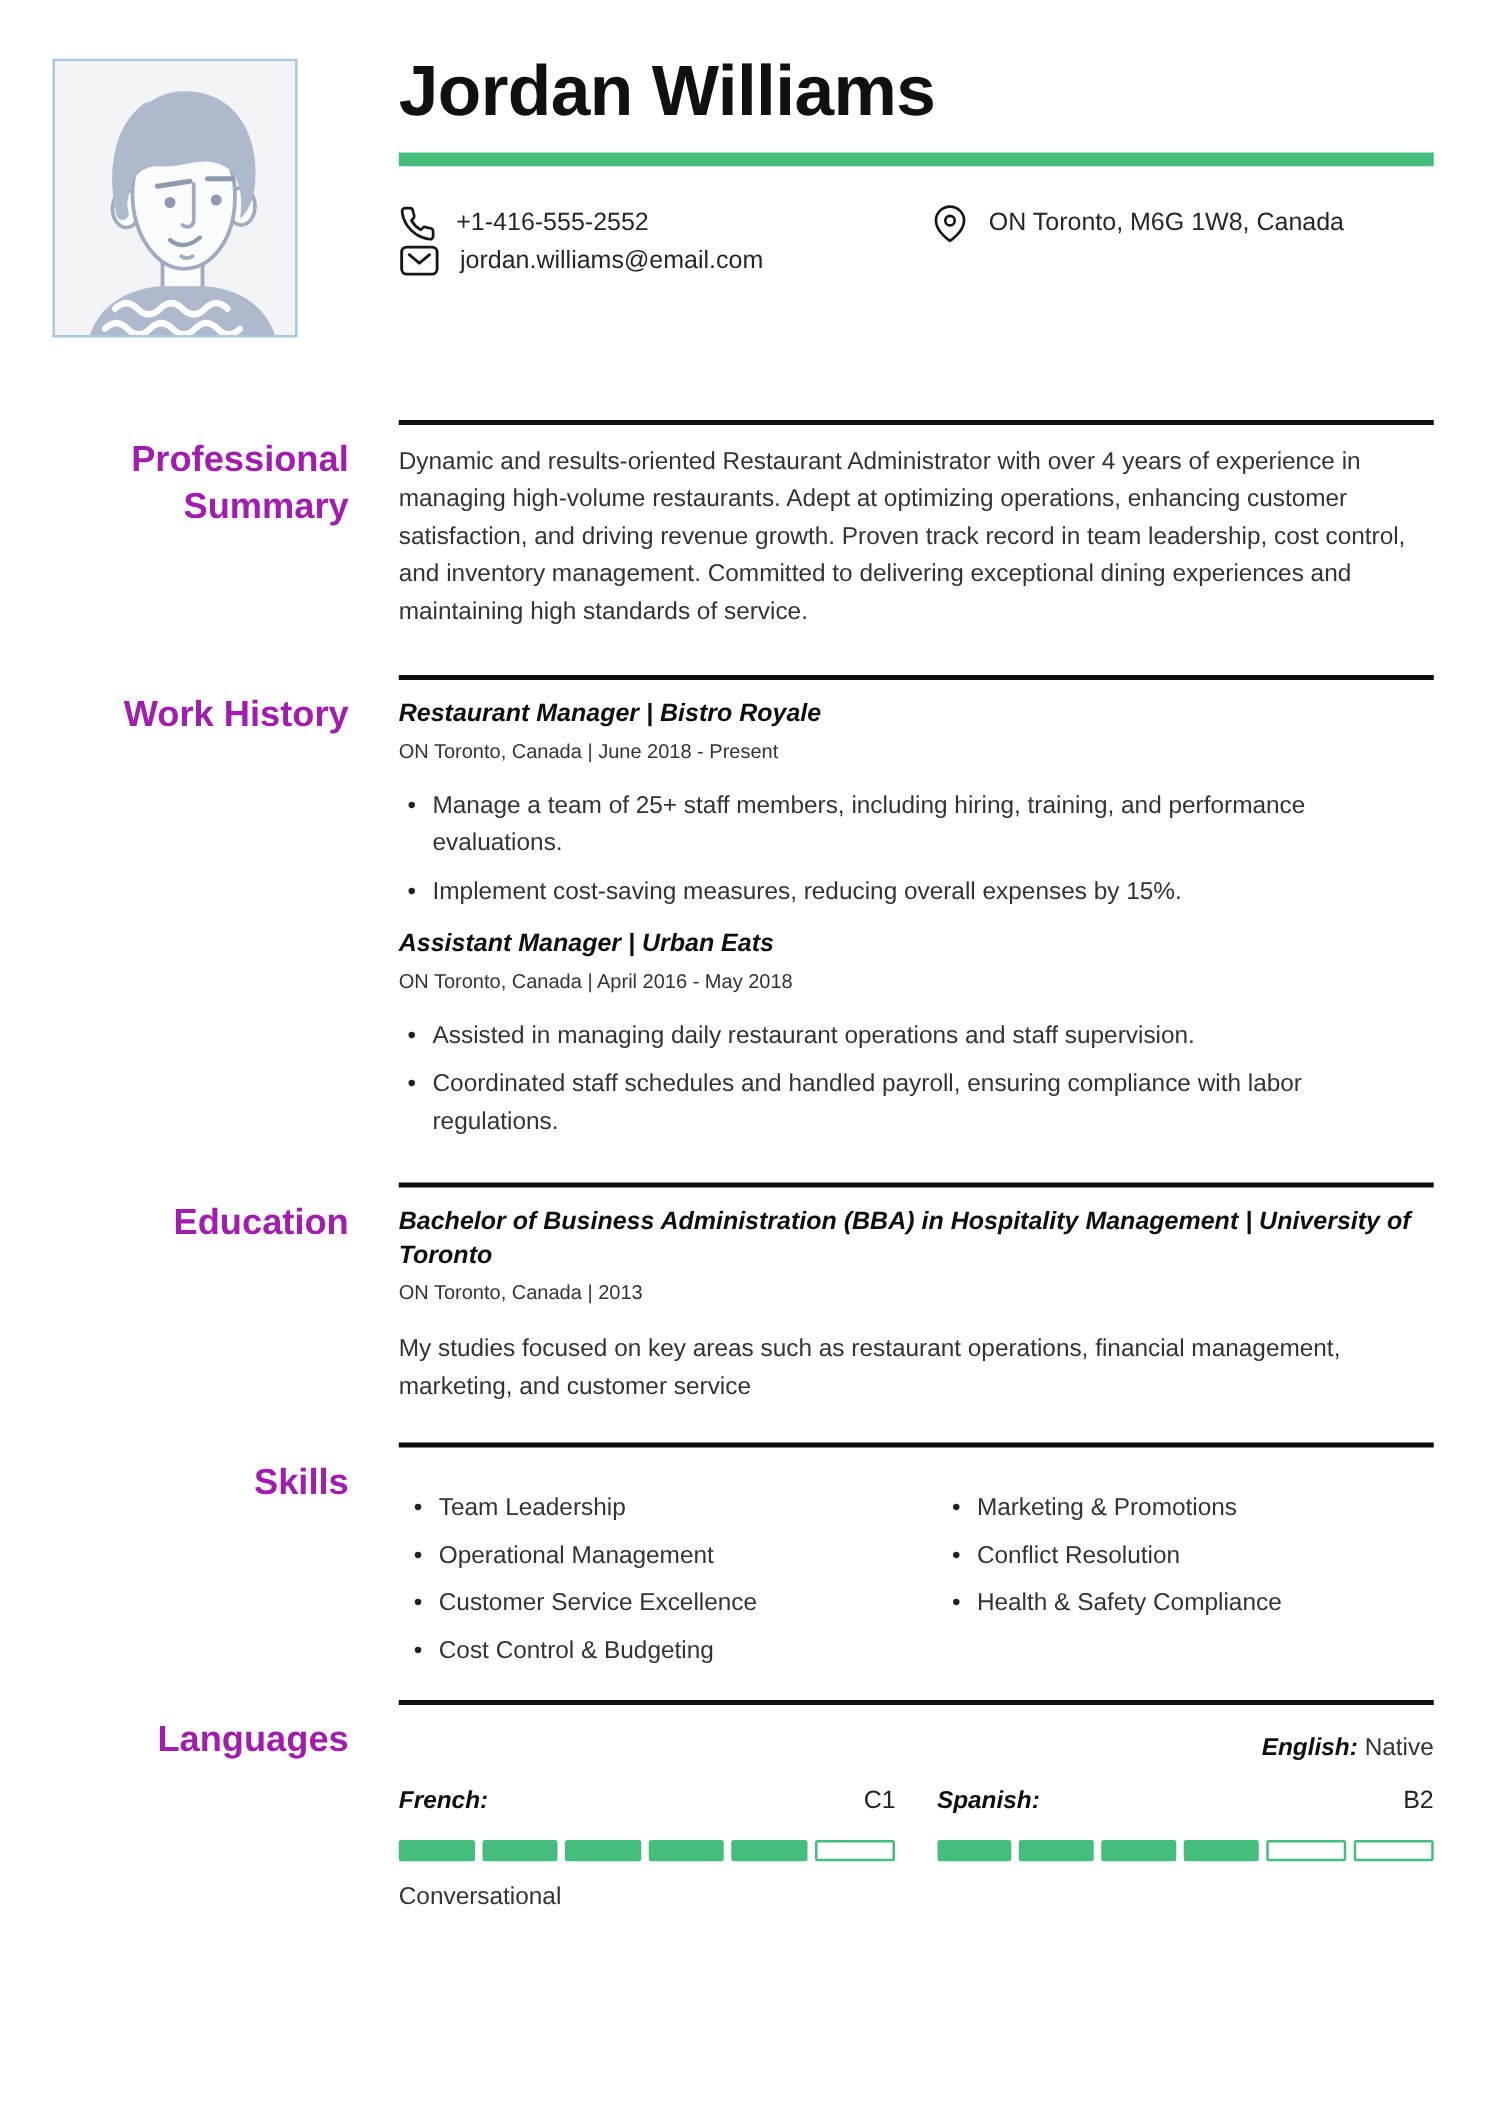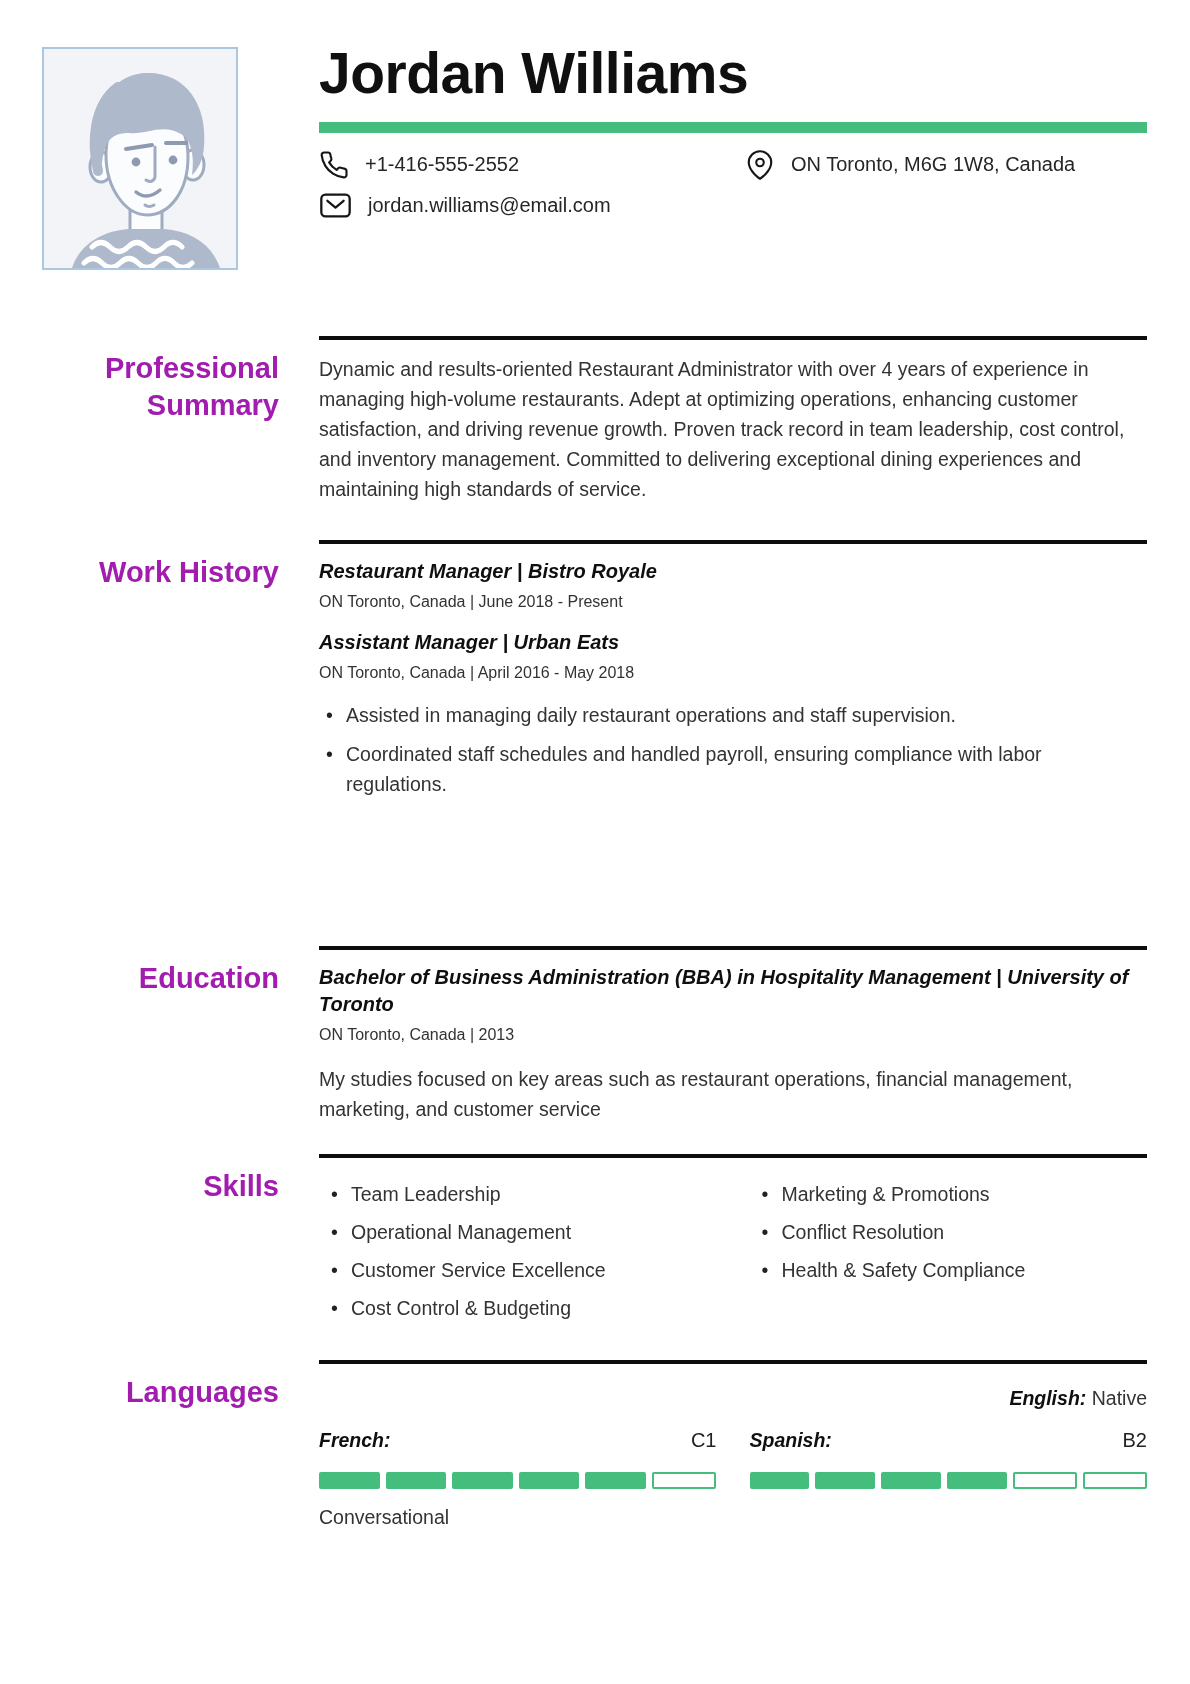--- a/index.html
+++ b/index.html
@@ -20,22 +20,22 @@
     background: #f2f4f8; overflow: hidden;
   }
   .photo-frame svg { display: block; width: 100%; height: 100%; }
   .header-right { position: absolute; left: 319px; top: 42px; width: 828px; }
   .name {
     font-size: 57px; font-weight: 700; letter-spacing: -0.5px;
     color: #101010; line-height: 1.12;
   }
   .accent-bar { height: 11px; background: var(--accent, #45bd7d); margin-top: 16px; }
   .contact {
-    margin-top: 17px;
-    display: grid; grid-template-columns: 426px 1fr; row-gap: 12px;
+    margin-top: 31px;
+    display: grid; grid-template-columns: 426px 1fr; row-gap: 1px;
   }
   .contact-item { display: flex; align-items: center; gap: 16px; font-size: 20px; color: #262626; }
   .contact-item svg { flex: 0 0 auto; display: block; }
   .ci-phone   { grid-column: 1; grid-row: 1; }
   .ci-location{ grid-column: 2; grid-row: 1; }
   .ci-email   { grid-column: 1; grid-row: 2; }
 
   
   .section { display: grid; grid-template-columns: 279px 828px; column-gap: 40px; }
   .section-label {
@@ -58,21 +58,21 @@
   .job + .job { margin-top: 14px; }
   ul.bullets { list-style: none; margin-top: 14px; }
   ul.bullets li {
     position: relative; padding-left: 27px; line-height: 30px; margin-bottom: 9px;
   }
   ul.bullets li::before {
     content: "\2022"; position: absolute; left: 7px; top: 0; color: #222;
   }
   .edu-desc { margin-top: 16px; }
 
-  .sec-skills .section-content { padding-top: 24px; }
+  .sec-skills .section-content { padding-top: 36px; }
   .skills-grid { display: grid; grid-template-columns: 1fr 1fr; column-gap: 33px; }
   ul.skill-list { list-style: none; }
   ul.skill-list li {
     position: relative; padding-left: 32px; line-height: 24px; margin-bottom: 14px; font-size: 19.5px;
   }
   ul.skill-list li::before { content: "\2022"; position: absolute; left: 12px; top: 0; color: #222; }
 
   
   .sec-languages .section-content { padding-top: 22px; }
   .lang-name { font-weight: 700; font-style: italic; font-size: 19.5px; color: #0f0f0f; }
@@ -161,20 +161,24 @@
     <div class="section-label">Professional Summary</div>
     <div class="section-content">Dynamic and results-oriented Restaurant Administrator with over 4 years of experience in managing high-volume restaurants. Adept at optimizing operations, enhancing customer satisfaction, and driving revenue growth. Proven track record in team leadership, cost control, and inventory management. Committed to delivering exceptional dining experiences and maintaining high standards of service.</div>
   </div>
 
   <div class="section sec-work">
     <div class="section-label">Work History</div>
     <div class="section-content">
       <div class="job">
         <div class="job-title">Restaurant Manager | Bistro Royale</div>
         <div class="job-meta">ON Toronto, Canada | June 2018 - Present</div>
+        <ul class="bullets">
+          <li>Manage a team of 25+ staff members, including hiring, training, and performance evaluations.</li>
+          <li>Implement cost-saving measures, reducing overall expenses by 15%.</li>
+        </ul>
       </div>
       <div class="job">
         <div class="job-title">Assistant Manager | Urban Eats</div>
         <div class="job-meta">ON Toronto, Canada | April 2016 - May 2018</div>
         <ul class="bullets">
           <li>Assisted in managing daily restaurant operations and staff supervision.</li>
           <li>Coordinated staff schedules and handled payroll, ensuring compliance with labor regulations.</li>
         </ul>
       </div>
     </div>

